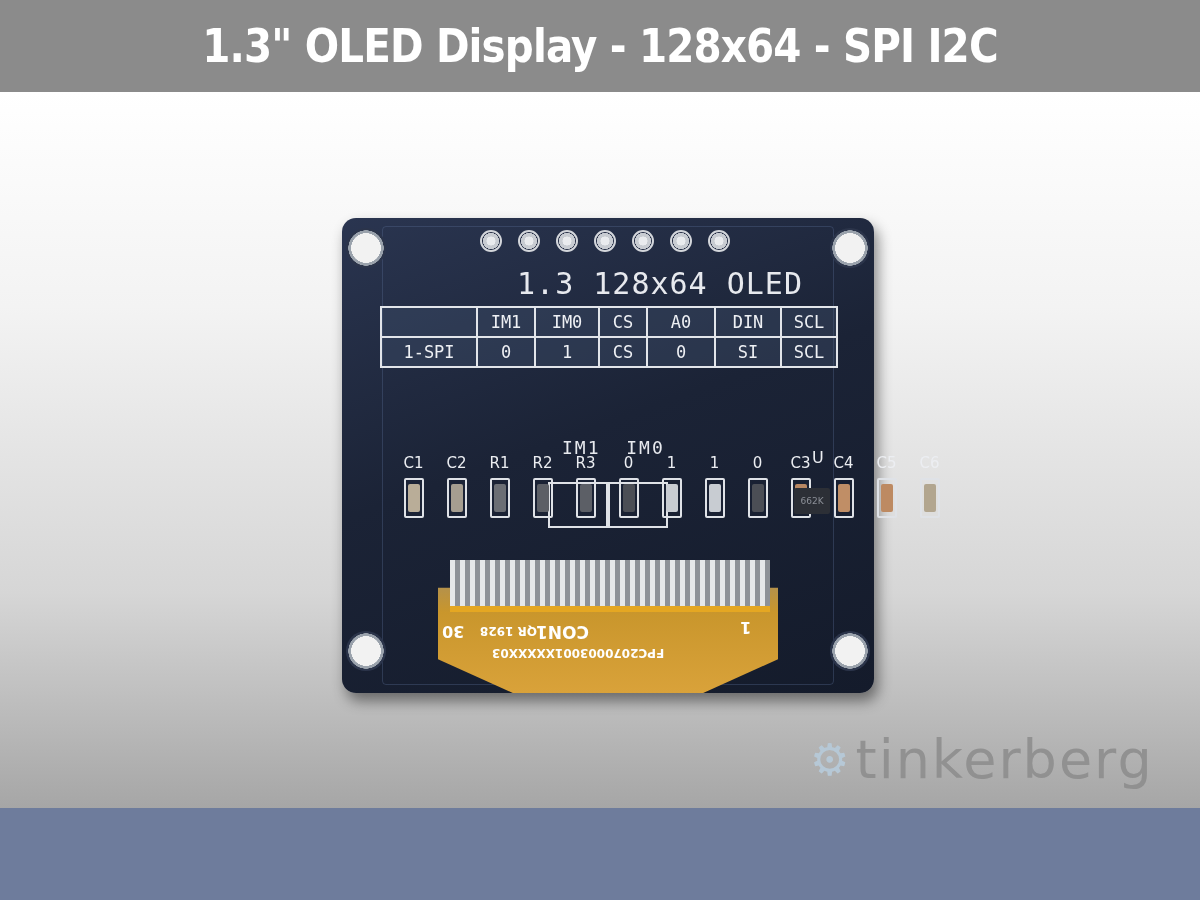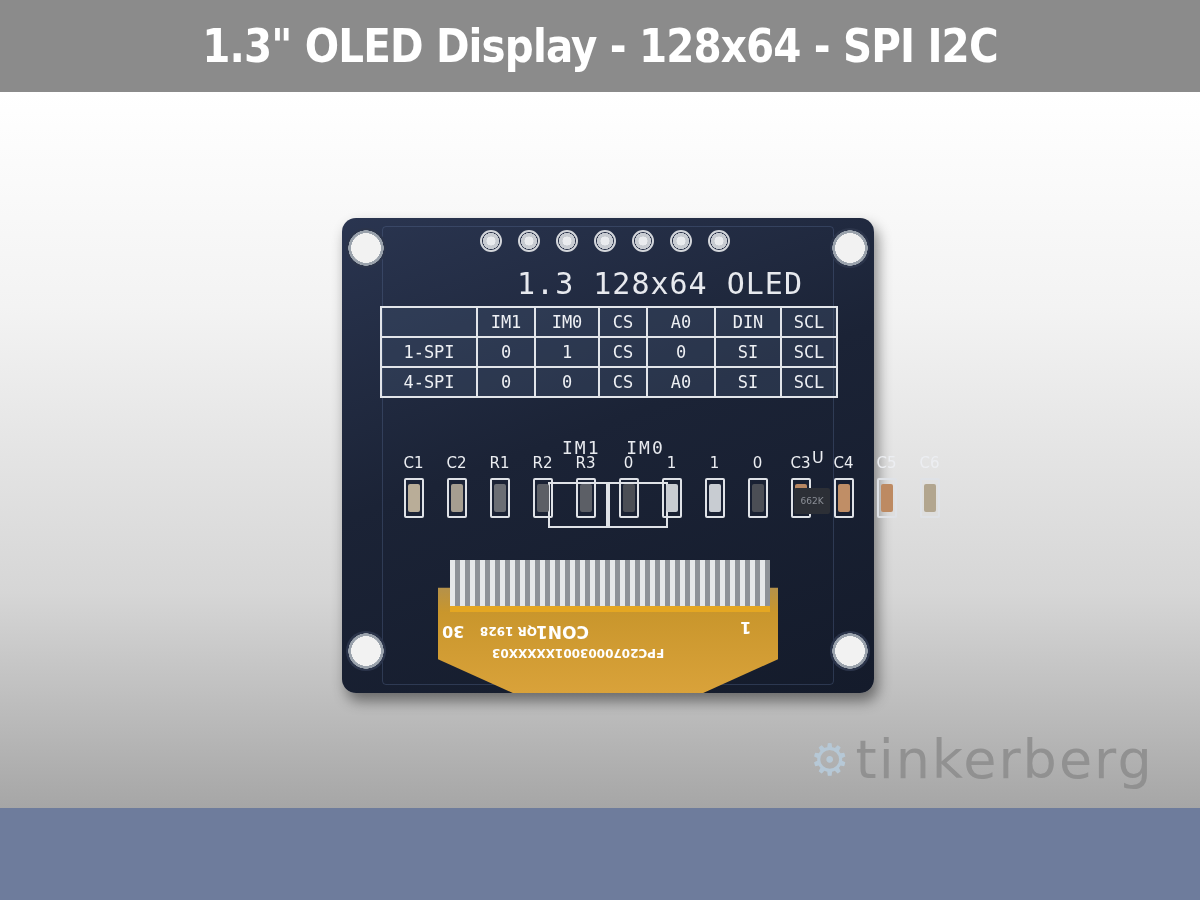--- a/index.html
+++ b/index.html
@@ -149,29 +149,20 @@
     </tr>
     <tr>
       <td>1-SPI</td>
       <td>0</td>
       <td>1</td>
       <td>CS</td>
       <td>0</td>
       <td>SI</td>
       <td>SCL</td>
     </tr>
-    <tr>
-      <td>4-SPI</td>
-      <td>0</td>
-      <td>0</td>
-      <td>CS</td>
-      <td>A0</td>
-      <td>SI</td>
-      <td>SCL</td>
-    </tr>
   </tbody>
     </table>
 
   <div class="jumper-labels">
     <span>IM1</span>&nbsp;
     <span>IM0</span>
   </div>
 
   <div class="jumper-box" style="left:206px;width:60px;"></div>
   <div class="jumper-box" style="left:266px;width:60px;"></div>

